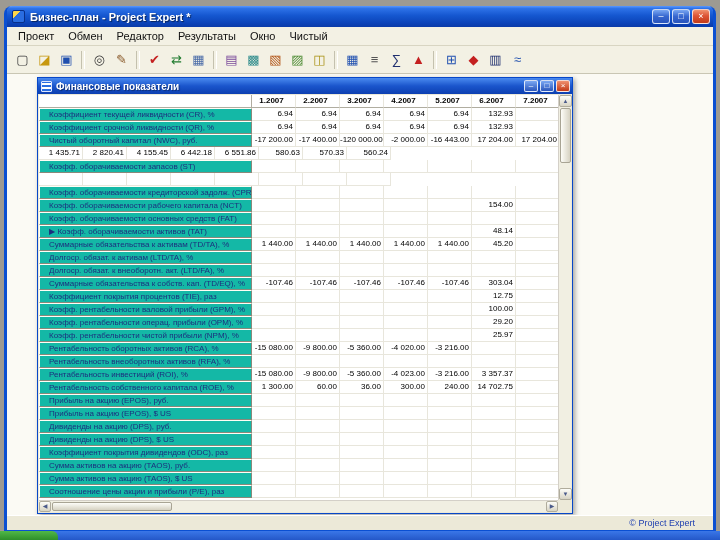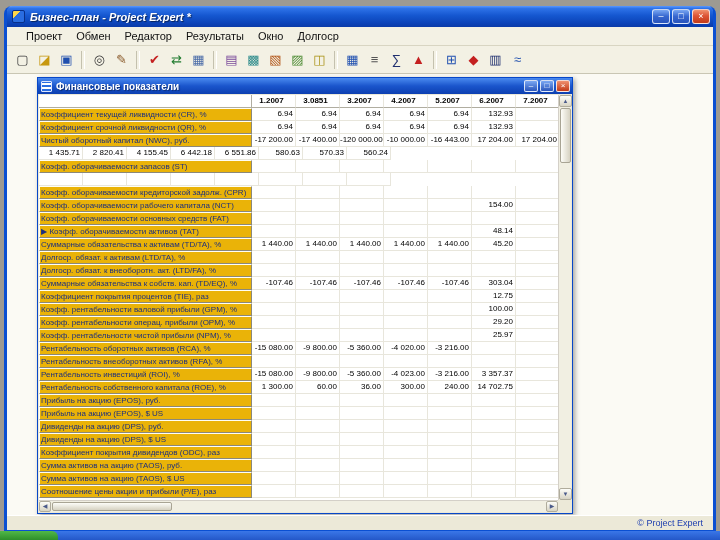--- a/index.html
+++ b/index.html
@@ -21,33 +21,33 @@
     background:linear-gradient(180deg,#5998ff 0%,#2d72e8 12%,#1557d0 45%,#0b43b8 82%,#0a3aa8 100%);
     display:flex;align-items:center;padding:0 3px;
   }
   .app-icon{
     width:13px;height:13px;border-radius:2px;margin-left:2px;
     background:linear-gradient(135deg,#ffd84a 0 35%,#2a6de0 35% 100%);
     border:1px solid #08308a;box-sizing:border-box;flex:0 0 13px;
   }
   .title-text{
     color:#fff;font-weight:bold;font-size:11px;flex:1;margin-left:5px;
-    text-shadow:1px 1px 1px rgba(0,0,0,.55);white-space:nowrap;overflow:hidden;font-style:italic;
+    text-shadow:1px 1px 1px rgba(0,0,0,.55);white-space:nowrap;overflow:hidden;
   }
   .win-btn{
     width:18px;height:15px;margin-left:2px;border-radius:3px;flex:0 0 18px;
     border:1px solid rgba(255,255,255,.75);color:#fff;font-size:9px;line-height:13px;
     text-align:center;box-sizing:border-box;
     background:linear-gradient(180deg,#7aa7f2,#3666cf 50%,#2a55bb);
   }
   .win-btn.close{background:linear-gradient(180deg,#f0926f,#dd5436 45%,#c23a18);}
   
   .menubar{
     height:19px;flex:0 0 19px;background:#f3f1e4;display:flex;align-items:center;
-    padding-left:12px;border-bottom:1px solid #d8d5c2;box-sizing:border-box;
+    padding-left:4px;border-bottom:1px solid #d8d5c2;box-sizing:border-box;
   }
   .menu-item{font-size:11px;padding:1px 7px;color:#111;white-space:nowrap;}
   
   .toolbar{
     height:28px;flex:0 0 28px;background:#f3f1e4;border-bottom:1px solid #c9c6b4;
     display:flex;align-items:center;padding-left:5px;gap:1px;box-sizing:border-box;
   }
   .tb-icon{
     width:19px;height:19px;display:flex;align-items:center;justify-content:center;
     font-size:13px;line-height:19px;border:1px solid transparent;border-radius:2px;
@@ -80,25 +80,25 @@
     border:1px solid rgba(255,255,255,.8);font-size:8px;line-height:10px;text-align:center;
     color:#fff;box-sizing:border-box;
     background:linear-gradient(180deg,#7aa7f2,#2a55bb);
   }
   .child-btn.close{background:linear-gradient(180deg,#f09070,#c23a18);}
   .child-body{position:absolute;top:17px;left:1px;right:1px;bottom:1px;background:#fff;}
   .table-wrap{position:absolute;top:0;left:0;right:13px;bottom:12px;overflow:hidden;background:#fff;}
   
   .trow{display:flex;height:13px;box-sizing:border-box;}
   .rowhead{
-    flex:0 0 213px;box-sizing:border-box;background:#eab308;
+    flex:0 0 213px;box-sizing:border-box;background:#14b8a6;
     border-top:1px solid #fffef5;border-left:1px solid #fffef5;
     border-bottom:1px solid #8a887a;border-right:1px solid #8a887a;
     font-size:8px;line-height:11px;color:#1c2f7e;
-    padding:0 2px 0 1px;white-space:nowrap;overflow:hidden;
+    padding:0 2px 0 9px;white-space:nowrap;overflow:hidden;
   }
   .cell{
     flex:0 0 44px;box-sizing:border-box;
     border-right:1px solid #e8e6dc;border-bottom:1px solid #e8e6dc;
     font-size:8px;line-height:12px;text-align:right;padding-right:2px;
     color:#000;white-space:nowrap;overflow:hidden;background:#fff;
   }
   .hcell{font-weight:bold;text-align:center;padding-right:4px;border-bottom:1px solid #b0ada0;}
   .corner{flex:0 0 213px;box-sizing:border-box;background:#fff;border-right:1px solid #b0ada0;border-bottom:1px solid #b0ada0;}
   
@@ -113,21 +113,21 @@
   .vs-down{bottom:0;left:0;width:13px;height:12px;}
   .vs-thumb{position:absolute;top:13px;left:1px;width:11px;height:55px;background:linear-gradient(90deg,#fdfdf8,#d6d2c2);border:1px solid #a8a494;border-radius:2px;box-sizing:border-box;}
   .hs-left{top:0;left:0;width:12px;height:11px;line-height:9px;}
   .hs-right{top:0;right:0;width:12px;height:11px;line-height:9px;}
   .hs-thumb{position:absolute;top:1px;left:13px;width:120px;height:9px;background:linear-gradient(180deg,#fdfdf8,#d6d2c2);border:1px solid #a8a494;border-radius:2px;box-sizing:border-box;}
   .scroll-corner{position:absolute;right:0;bottom:0;width:13px;height:12px;background:#ece9d8;}
   
   .statusbar{
     height:15px;flex:0 0 15px;background:#ece9d8;border-top:1px solid #ffffff;
     display:flex;align-items:center;justify-content:flex-end;
-    padding-right:10px;font-size:9px;color:#2040b0;box-sizing:border-box;
+    padding-right:18px;font-size:9px;color:#2040b0;box-sizing:border-box;
   }
   
   .taskbar{position:absolute;left:0;bottom:0;width:720px;height:9px;background:linear-gradient(180deg,#3a77e8,#2457c8);}
   .start-button{position:absolute;left:0;bottom:0;width:58px;height:9px;background:linear-gradient(180deg,#51b848,#2e8f2a);border-radius:0 6px 0 0;}
 </style>
 </head>
 <body>
 
 <div class="app-window">
 
@@ -138,21 +138,21 @@
     <div class="win-btn">□</div>
     <div class="win-btn close">×</div>
   </div>
 
   <div class="menubar">
       <div class="menu-item">Проект</div>
       <div class="menu-item">Обмен</div>
       <div class="menu-item">Редактор</div>
       <div class="menu-item">Результаты</div>
       <div class="menu-item">Окно</div>
-      <div class="menu-item">Долгоср</div>
+      <div class="menu-item">Чистый</div>
     </div>
 
   <div class="toolbar">
       <div class="tb-icon" style="color: rgb(58, 58, 58);">▢</div>
       <div class="tb-icon" style="color: rgb(199, 152, 16);">◪</div>
       <div class="tb-icon" style="color: rgb(31, 79, 174);">▣</div>
       <div class="tb-sep"></div>
       <div class="tb-icon" style="color: rgb(58, 58, 58);">◎</div>
       <div class="tb-icon" style="color: rgb(138, 90, 42);">✎</div>
       <div class="tb-sep"></div>
@@ -186,21 +186,21 @@
         <div class="child-btn">–</div>
         <div class="child-btn">□</div>
         <div class="child-btn close">×</div>
       </div>
 
       <div class="child-body">
         <div class="table-wrap">
           <div class="trow">
             <div class="corner"></div>
           <div class="cell hcell">1.2007</div>
-              <div class="cell hcell">3.0851</div>
+              <div class="cell hcell">2.2007</div>
               <div class="cell hcell">3.2007</div>
               <div class="cell hcell">4.2007</div>
               <div class="cell hcell">5.2007</div>
               <div class="cell hcell">6.2007</div>
               <div class="cell hcell">7.2007</div>
               <div class="cell hcell">8.2007</div>
             </div>
           <div>
               <div class="trow">
                 <div class="rowhead">Коэффициент текущей ликвидности (CR), %</div>
@@ -222,21 +222,21 @@
                 <div class="cell">6.94</div>
                 <div class="cell">132.93</div>
                 <div class="cell"></div>
                 <div class="cell"></div>
               </div>
               <div class="trow">
                 <div class="rowhead">Чистый оборотный капитал (NWC), руб.</div>
                 <div class="cell">-17 200.00</div>
                 <div class="cell">-17 400.00</div>
                 <div class="cell">-120 000.00</div>
-                <div class="cell">-10 000.00</div>
+                <div class="cell">-2 000.00</div>
                 <div class="cell">-16 443.00</div>
                 <div class="cell">17 204.00</div>
                 <div class="cell">17 204.00</div>
                 <div class="cell">7 204.00</div>
               </div>
               <div class="trow">
                 <div class="cell">1 435.71</div>
                 <div class="cell">2 820.41</div>
                 <div class="cell">4 155.45</div>
                 <div class="cell">6 442.18</div>

